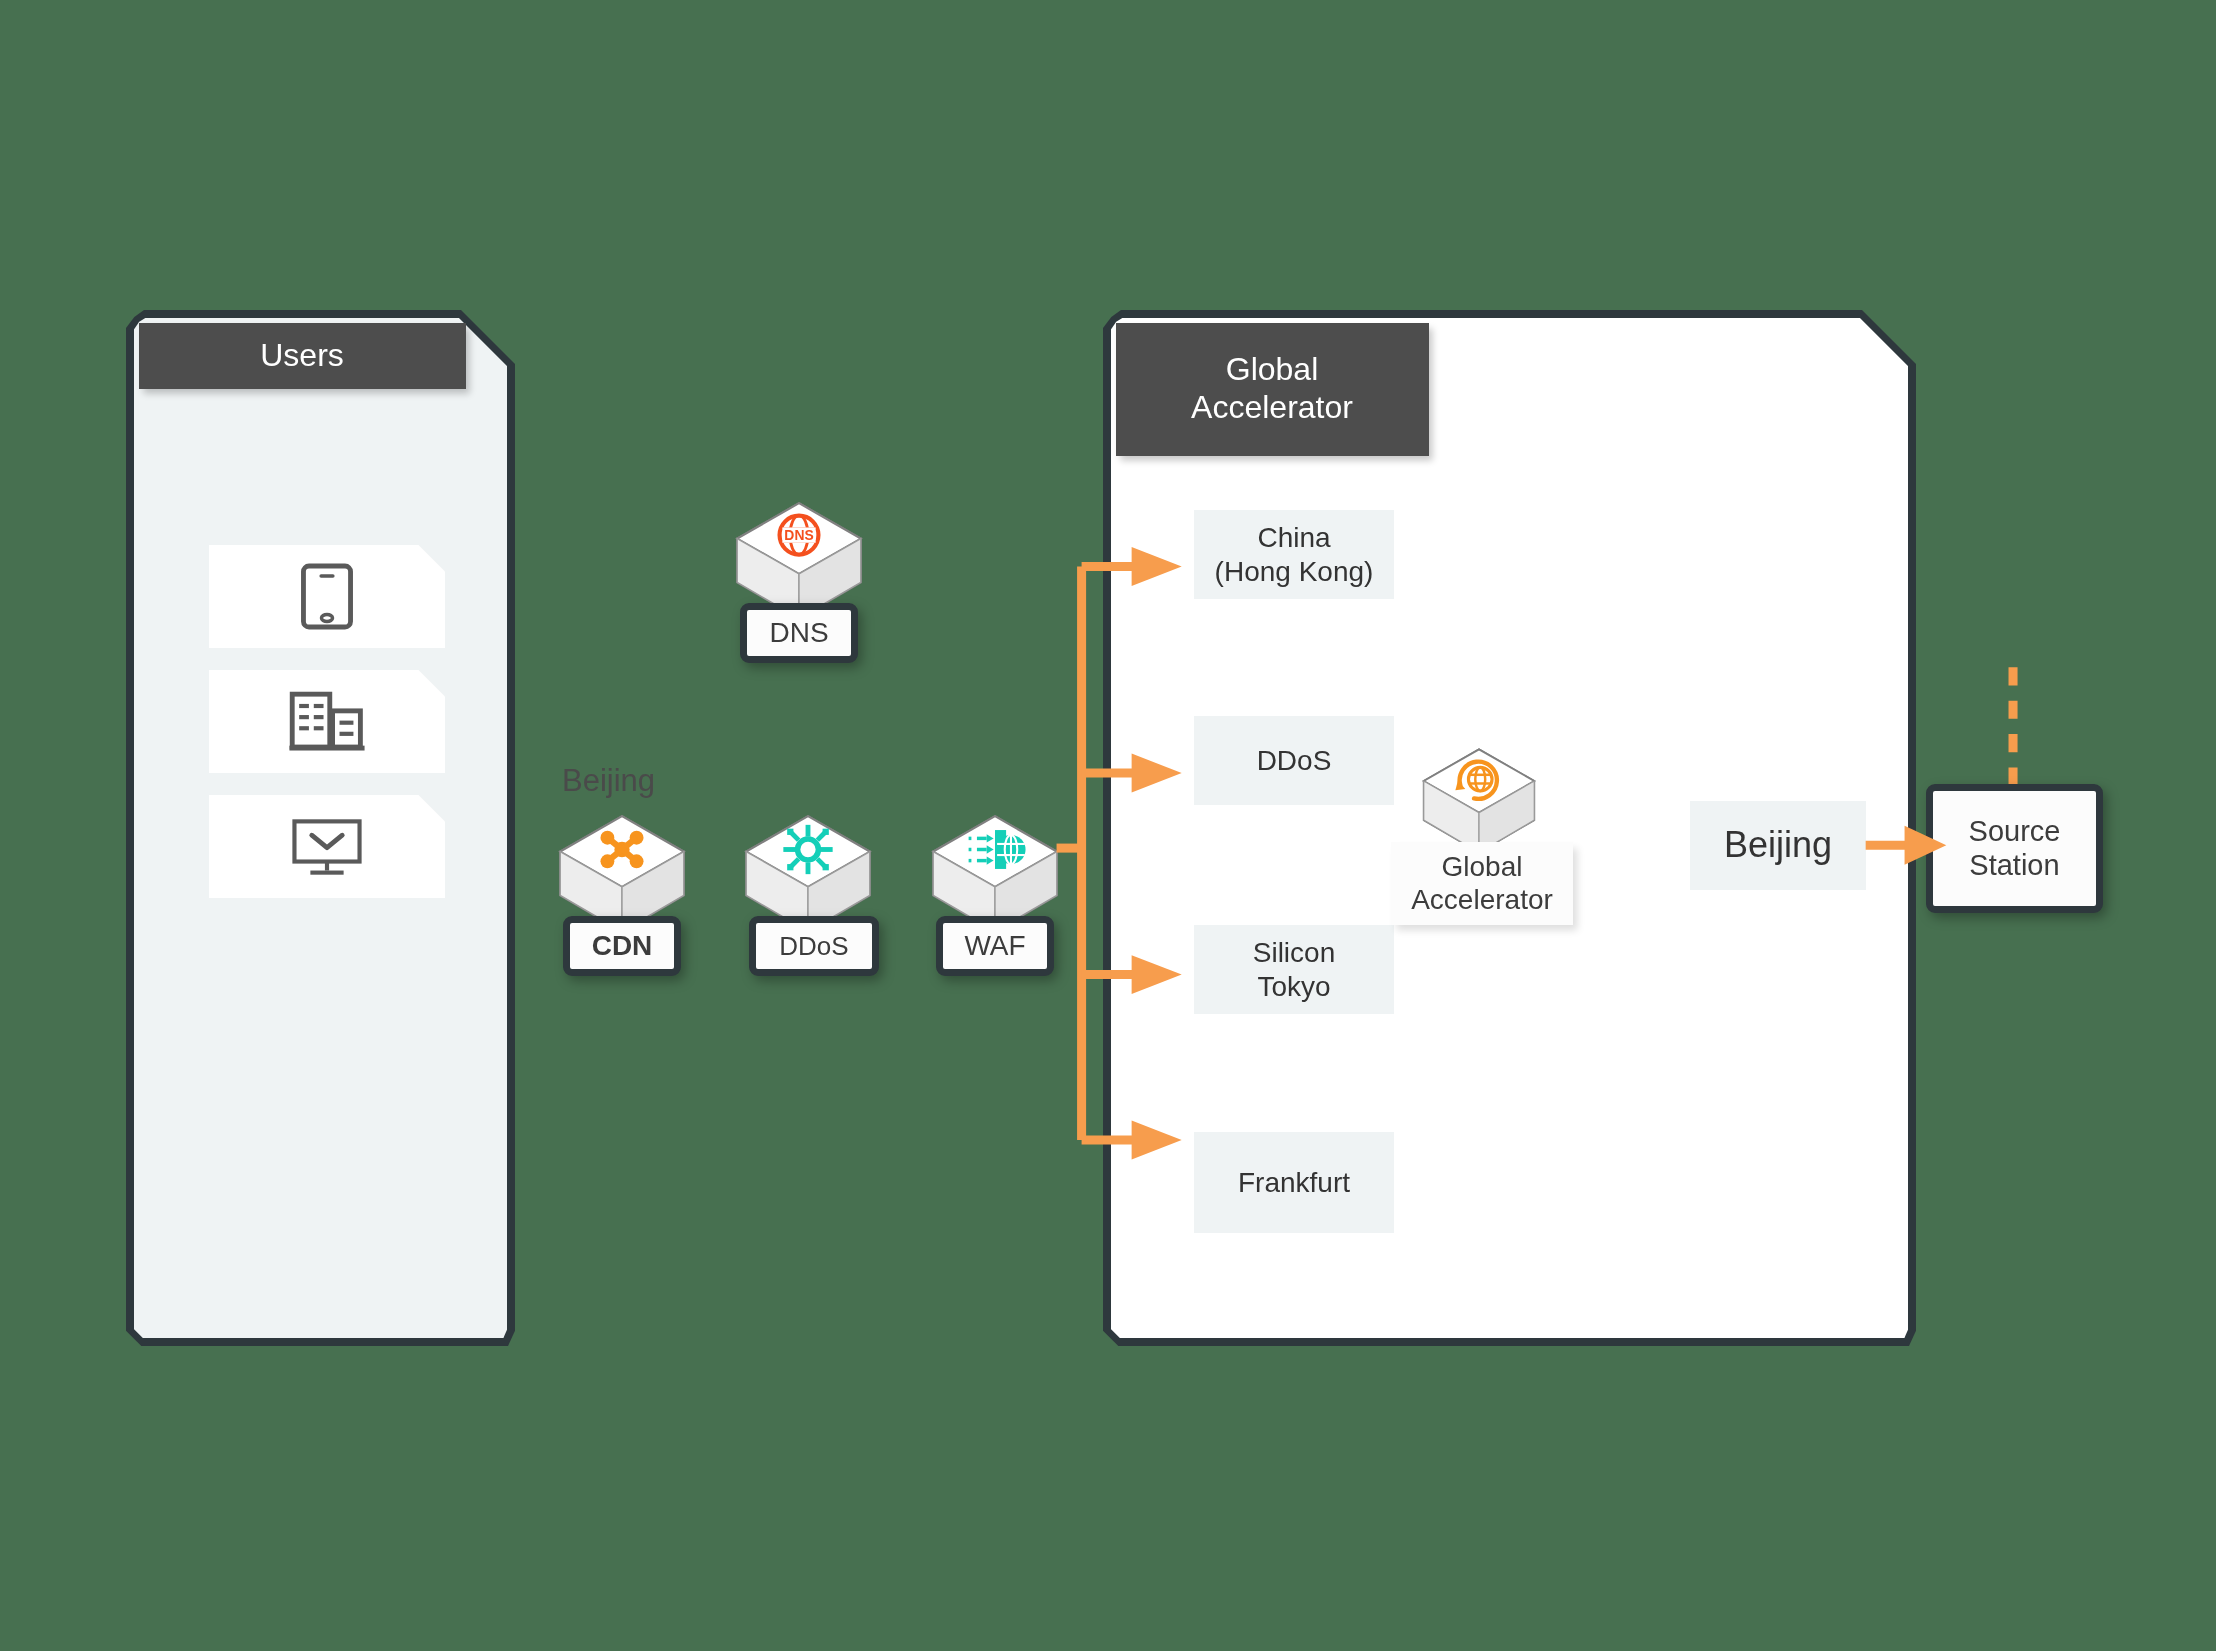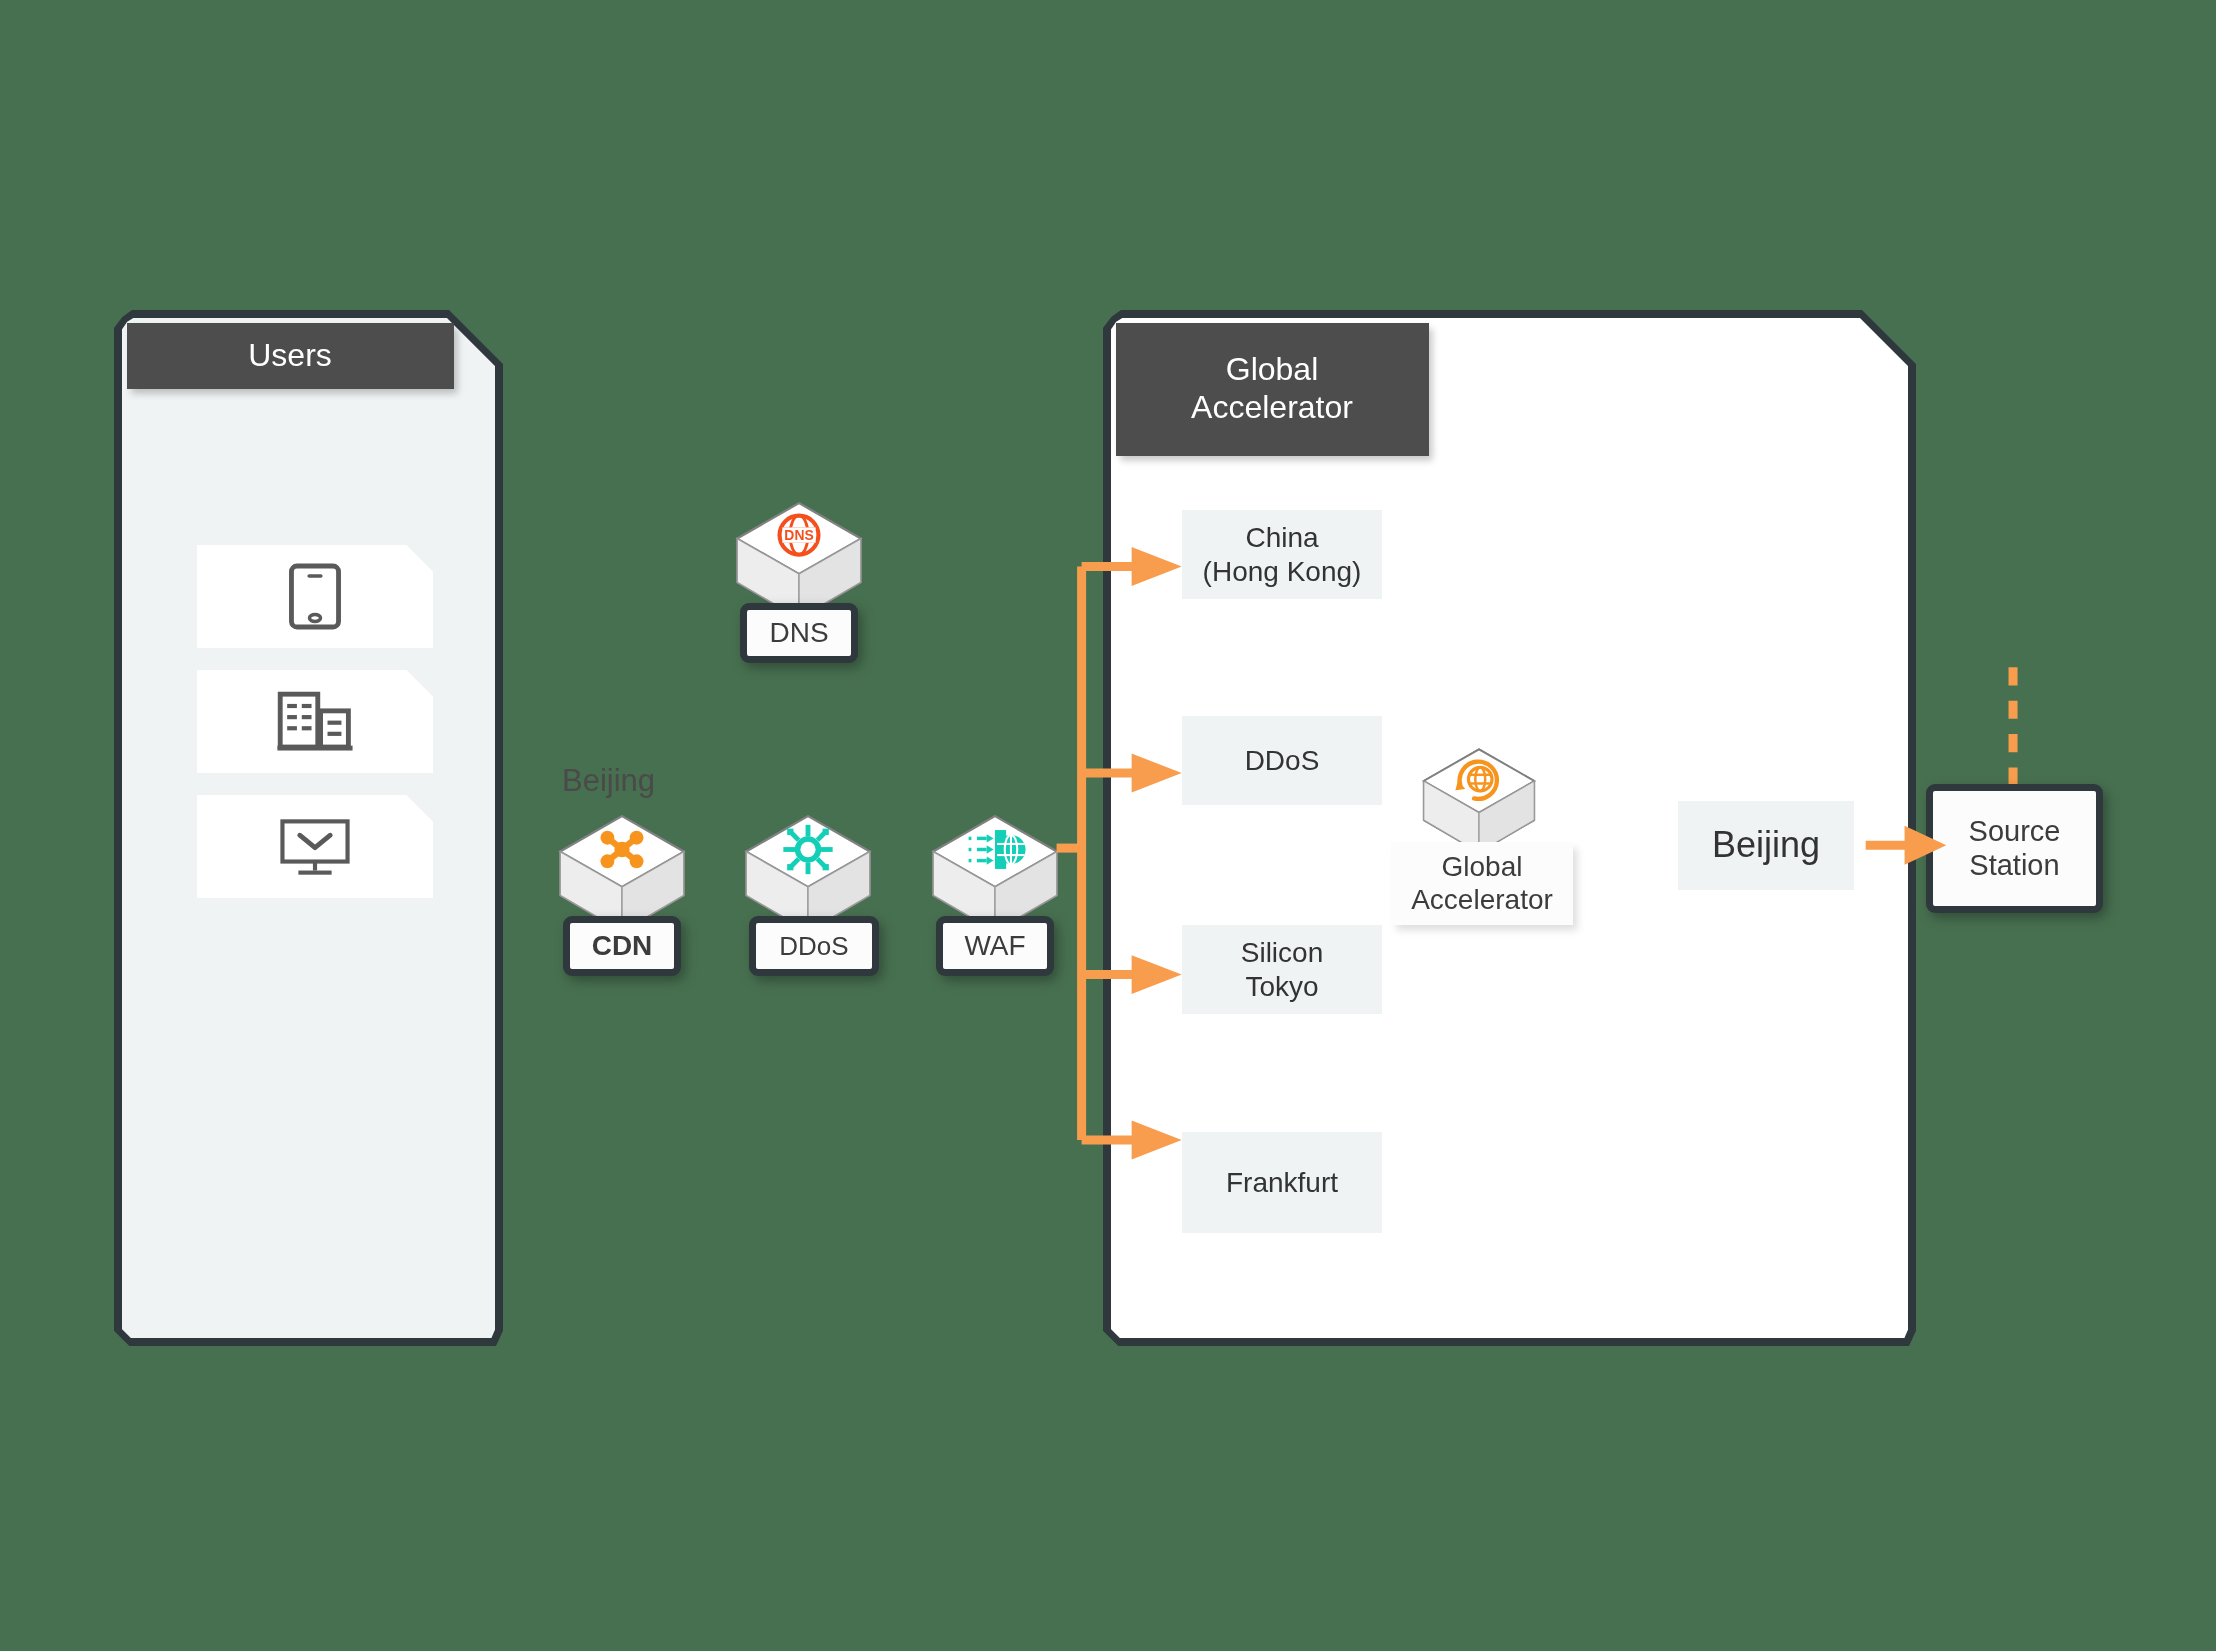--- a/index.html
+++ b/index.html
@@ -103,41 +103,42 @@
     position: absolute;
     background: #eff3f4;
     color: #333333;
     display: flex;
     align-items: center;
     justify-content: center;
     text-align: center;
     line-height: 1.18;
     white-space: pre-line;
     z-index: 2;
+    margin-left: 12px;
   }
 
   
   .plain-text {
     position: absolute;
     color: #4a4a4a;
     white-space: nowrap;
   }
 
   
   .conn { position: absolute; z-index: 4; }
   svg.conn { overflow: visible; }
 </style>
 </head>
 <body>
 
 <div id="canvas">
 
   <div class="group" style="left:117px; top:310px; width:389px; height:355px;">
   </div>
-  <div class="group" style="left:114px; top:310px; width:389px; height:1036px;">
+  <div class="group" style="left:126px; top:310px; width:389px; height:1036px;">
     <div class="group-body"></div>
     <div class="group-inner" style="background:#eff3f4;"></div>
 
     <div class="group-header" style="left:12.5px; top:12.5px; width:327px; height:66px; font-size:32px;">Users</div>
 
     <div class="note-card" style="left:83px; top:235px; width:236px; height:103px;">
       <svg width="54" height="67" viewBox="0 0 78 96">
         <rect x="5" y="4" width="68" height="88" rx="8" ry="8" fill="none" stroke="#5a5a5a" stroke-width="7"></rect>
         <rect x="28" y="16" width="22" height="5" rx="2.5" fill="#5a5a5a"></rect>
         <ellipse cx="39" cy="79" rx="8" ry="5" fill="none" stroke="#5a5a5a" stroke-width="5"></ellipse>

